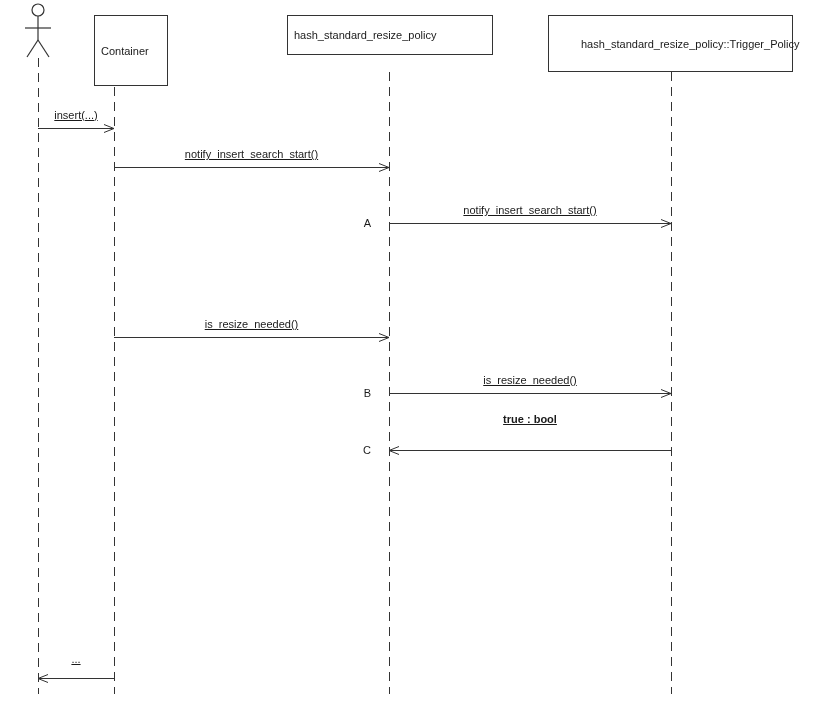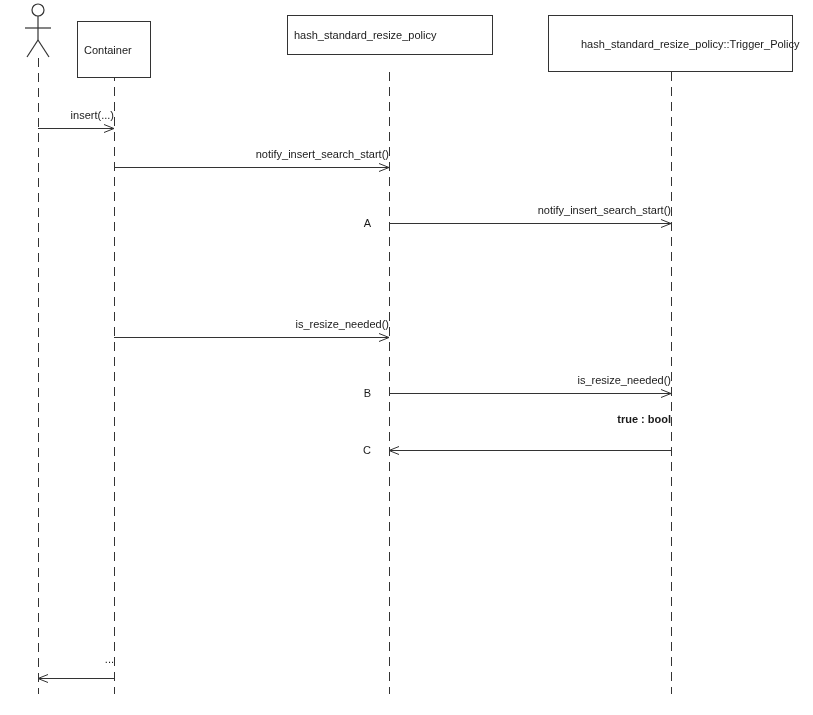--- a/index.html
+++ b/index.html
@@ -22,24 +22,25 @@
     display: flex;
     align-items: center;
     padding-left: 6px;
     font-size: 11px;
     white-space: nowrap;
   }
   .msg-label {
     position: absolute;
     height: 15px;
     line-height: 15px;
-    text-align: right;
+    text-align: center;
     font-size: 11px;
     white-space: nowrap;
     pointer-events: none;
+    text-decoration: underline;
   }
   .msg-label.bold { font-weight: bold; }
   .msg-marker {
     position: absolute;
     height: 14px;
     line-height: 14px;
     text-align: right;
     font-size: 11px;
   }
 </style>
@@ -71,21 +72,21 @@
 
   <svg id="actor-svg" width="34" height="58" viewBox="0 0 34 58">
     <circle cx="16" cy="8" r="6" fill="none" stroke="#333333" stroke-width="1.2"></circle>
     <line x1="16" y1="14" x2="16" y2="38" stroke="#333333" stroke-width="1.2"></line>
     <line x1="3" y1="26" x2="29" y2="26" stroke="#333333" stroke-width="1.2"></line>
     <line x1="16" y1="38" x2="5" y2="55" stroke="#333333" stroke-width="1.2"></line>
     <line x1="16" y1="38" x2="27" y2="55" stroke="#333333" stroke-width="1.2"></line>
   </svg>
 
   <div id="boxes-layer">
-      <div class="obj-box" style="left: 77px; top: 15px; width: 74px; height: 57px; margin-top: 6px;">
+      <div class="obj-box" style="left: 94px; top: 15px; width: 74px; height: 71px;">
         <span>Container</span>
       </div>
       <div class="obj-box" style="left: 287px; top: 15px; width: 206px; height: 40px;">
         <span>hash_standard_resize_policy</span>
       </div>
       <div class="obj-box" style="left: 548px; top: 15px; width: 245px; height: 57px; padding-left: 32px;">
         <span>hash_standard_resize_policy::Trigger_Policy</span>
       </div>
     </div>
 

